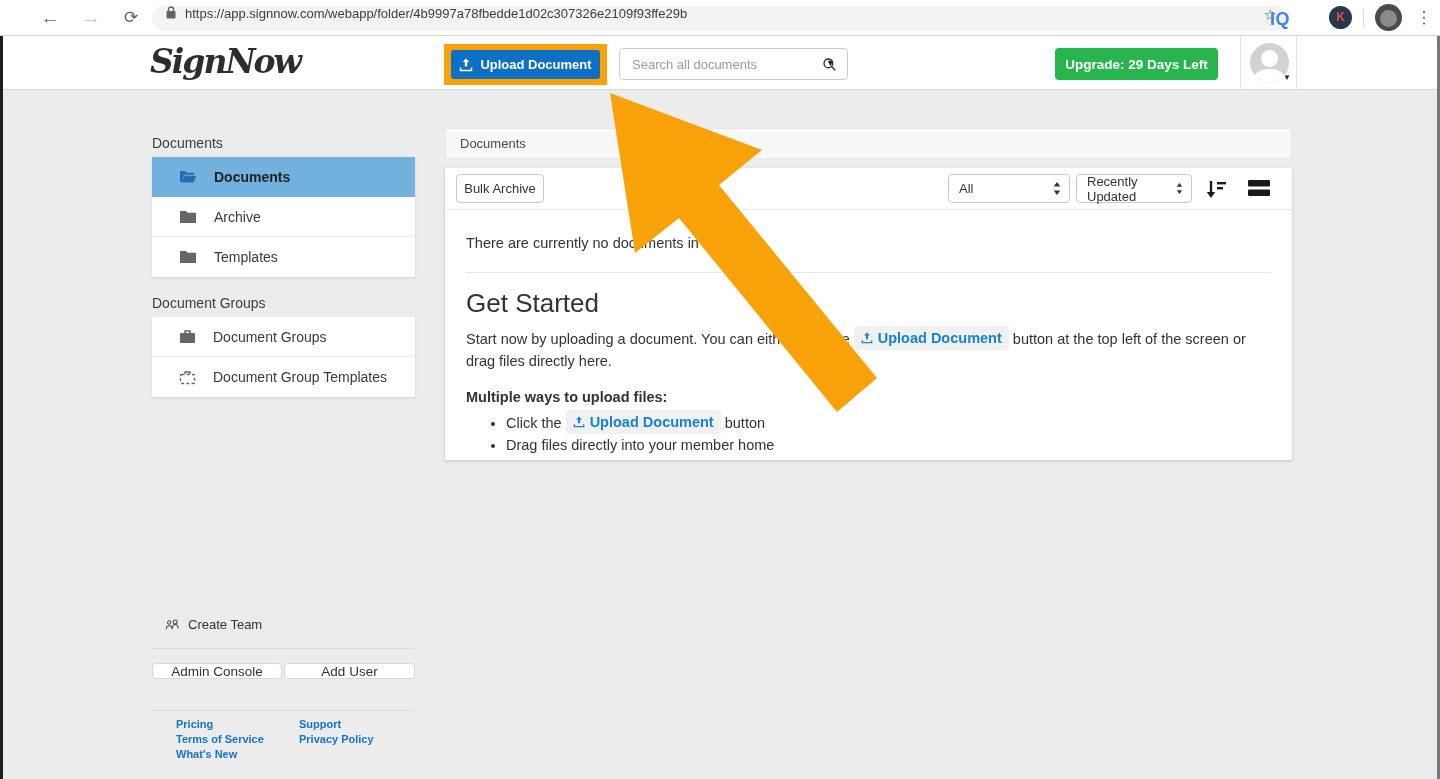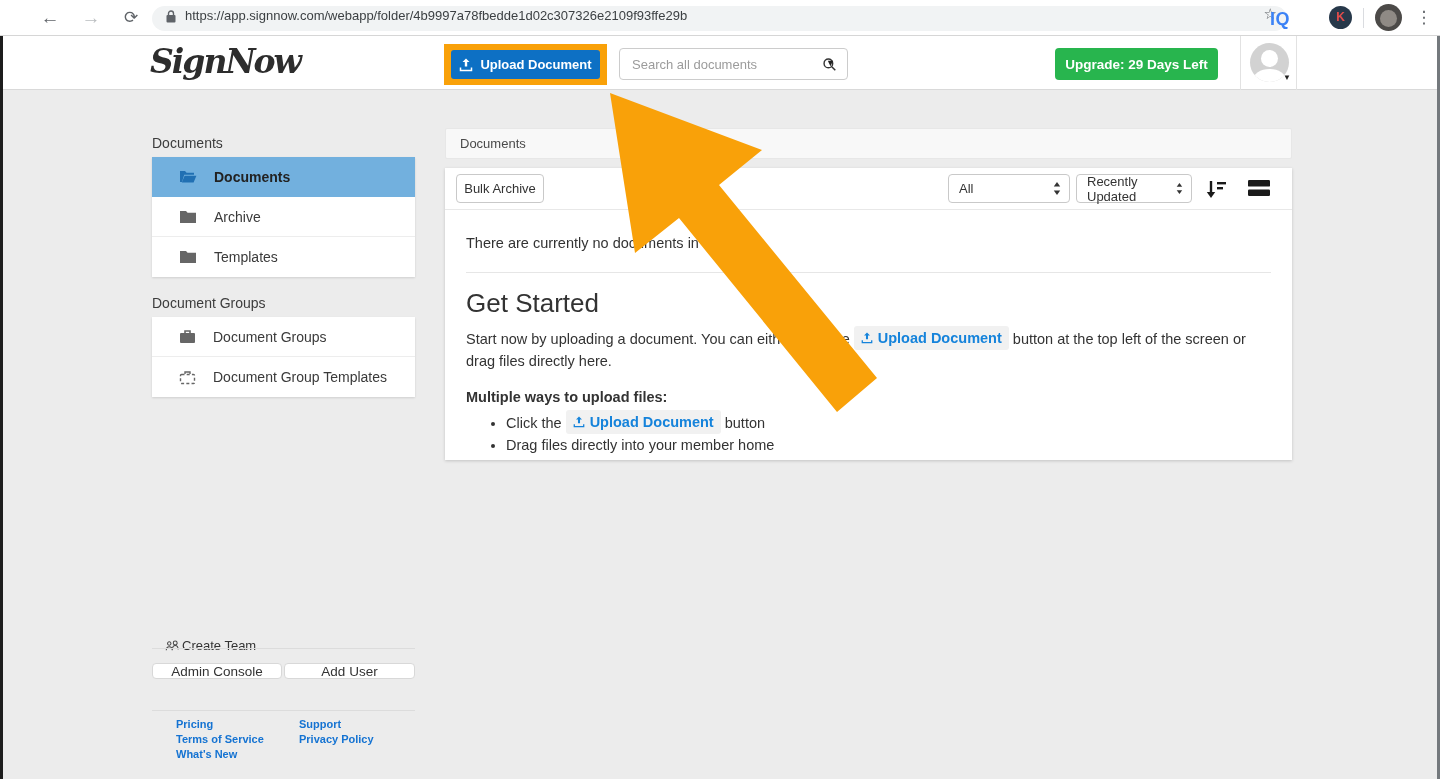--- a/index.html
+++ b/index.html
@@ -9,21 +9,21 @@
     background:#ececec;
     position:relative;
     color:#333;
   }
   
   .chrome { position:absolute; left:0; top:0; width:1440px; height:36px; background:#fff; border-bottom:1px solid #d6d6d6; z-index:80; }
   .nav-ic { position:absolute; top:4px; font-size:19px; color:#5f6368; width:28px; height:28px; text-align:center; line-height:28px; cursor:pointer; }
   .nav-back { left:36px; }
   .nav-fwd  { left:77px; color:#b9bcbf; }
   .nav-reload { left:117px; font-size:17px; }
-  .omnibox { position:absolute; left:152px; top:6px; width:1135px; height:25px; background:#f1f3f4; border-radius:13px; display:flex; align-items:flex-end; padding:0 10px 8px 14px; }
+  .omnibox { position:absolute; left:152px; top:6px; width:1135px; height:25px; background:#f1f3f4; border-radius:13px; display:flex; align-items:flex-start; padding:0 10px 0 14px; }
   .lock-ic { flex:0 0 auto; margin-right:9px; display:flex; }
   .url-text { flex:1 1 auto; font-size:13px; color:#3c4043; white-space:nowrap; overflow:hidden; }
   .star-ic { flex:0 0 auto; font-size:15px; color:#5f6368; cursor:pointer; }
   .ext-iq { position:absolute; left:1270px; top:9px; font-size:18px; font-weight:bold; color:#3b82f6; letter-spacing:.5px; cursor:pointer; }
   .ext-k { position:absolute; left:1329px; top:6px; width:23px; height:23px; border-radius:50%; background:#27384a; color:#e24c4b; font-size:12px; font-weight:bold; text-align:center; line-height:23px; cursor:pointer; }
   .chrome-sep { position:absolute; left:1363px; top:8px; width:1px; height:20px; background:#dadce0; }
   .profile-av { position:absolute; left:1375px; top:4px; width:27px; height:27px; border-radius:50%; background:#4c4a48; overflow:hidden; cursor:pointer; }
   .profile-av i { position:absolute; left:5px; top:6px; width:17px; height:17px; border-radius:50%; background:#8f8a85; }
   .menu-dots { position:absolute; left:1413px; top:4px; font-size:17px; color:#5f6368; width:22px; text-align:center; line-height:28px; cursor:pointer; }
   
@@ -49,21 +49,21 @@
   .side-label { position:absolute; font-size:14px; color:#3c3c3c; }
   .lbl-docs { left:152px; top:135px; }
   .lbl-groups { left:152px; top:295px; }
   .side-panel { position:absolute; left:152px; width:263px; background:#fff; box-shadow:0 1px 2px rgba(0,0,0,.12); }
   .panel-docs { top:157px; }
   .panel-groups { top:317px; }
   .side-item { height:40px; display:flex; align-items:center; padding-left:27px; gap:17px; font-size:14px; color:#3a3a3a; border-bottom:1px solid #ededed; cursor:pointer; background:#fff; }
   .side-item:last-child { border-bottom:none; }
   .side-item.selected { background:#72b0de; font-weight:bold; color:#222; border-bottom:none; }
   .side-item svg { flex:0 0 auto; }
-  .create-team { position:absolute; left:165px; top:638px; display:flex; align-items:center; gap:0; font-size:13px; color:#333; cursor:pointer; }
+  .create-team { position:absolute; left:165px; top:617px; display:flex; align-items:center; gap:6px; font-size:13px; color:#333; cursor:pointer; }
   .side-div { position:absolute; left:152px; width:263px; height:1px; background:#dcdcdc; }
   .div1 { top:648px; }
   .div2 { top:710px; }
   .admin-btn, .adduser-btn { position:absolute; top:663px; height:16px; background:#fff; border:1px solid #d8d8d8; border-radius:4px; font-size:13.5px; color:#333; cursor:pointer; font-family:inherit; }
   .admin-btn { left:152px; width:130px; }
   .adduser-btn { left:284px; width:131px; }
   .foot-col { position:absolute; top:717px; display:flex; flex-direction:column; gap:1px; }
   .fc1 { left:176px; } .fc2 { left:299px; }
   .foot-link { font-size:11px; font-weight:bold; color:#1573d2; line-height:14px; text-decoration:none; cursor:pointer; }
   

